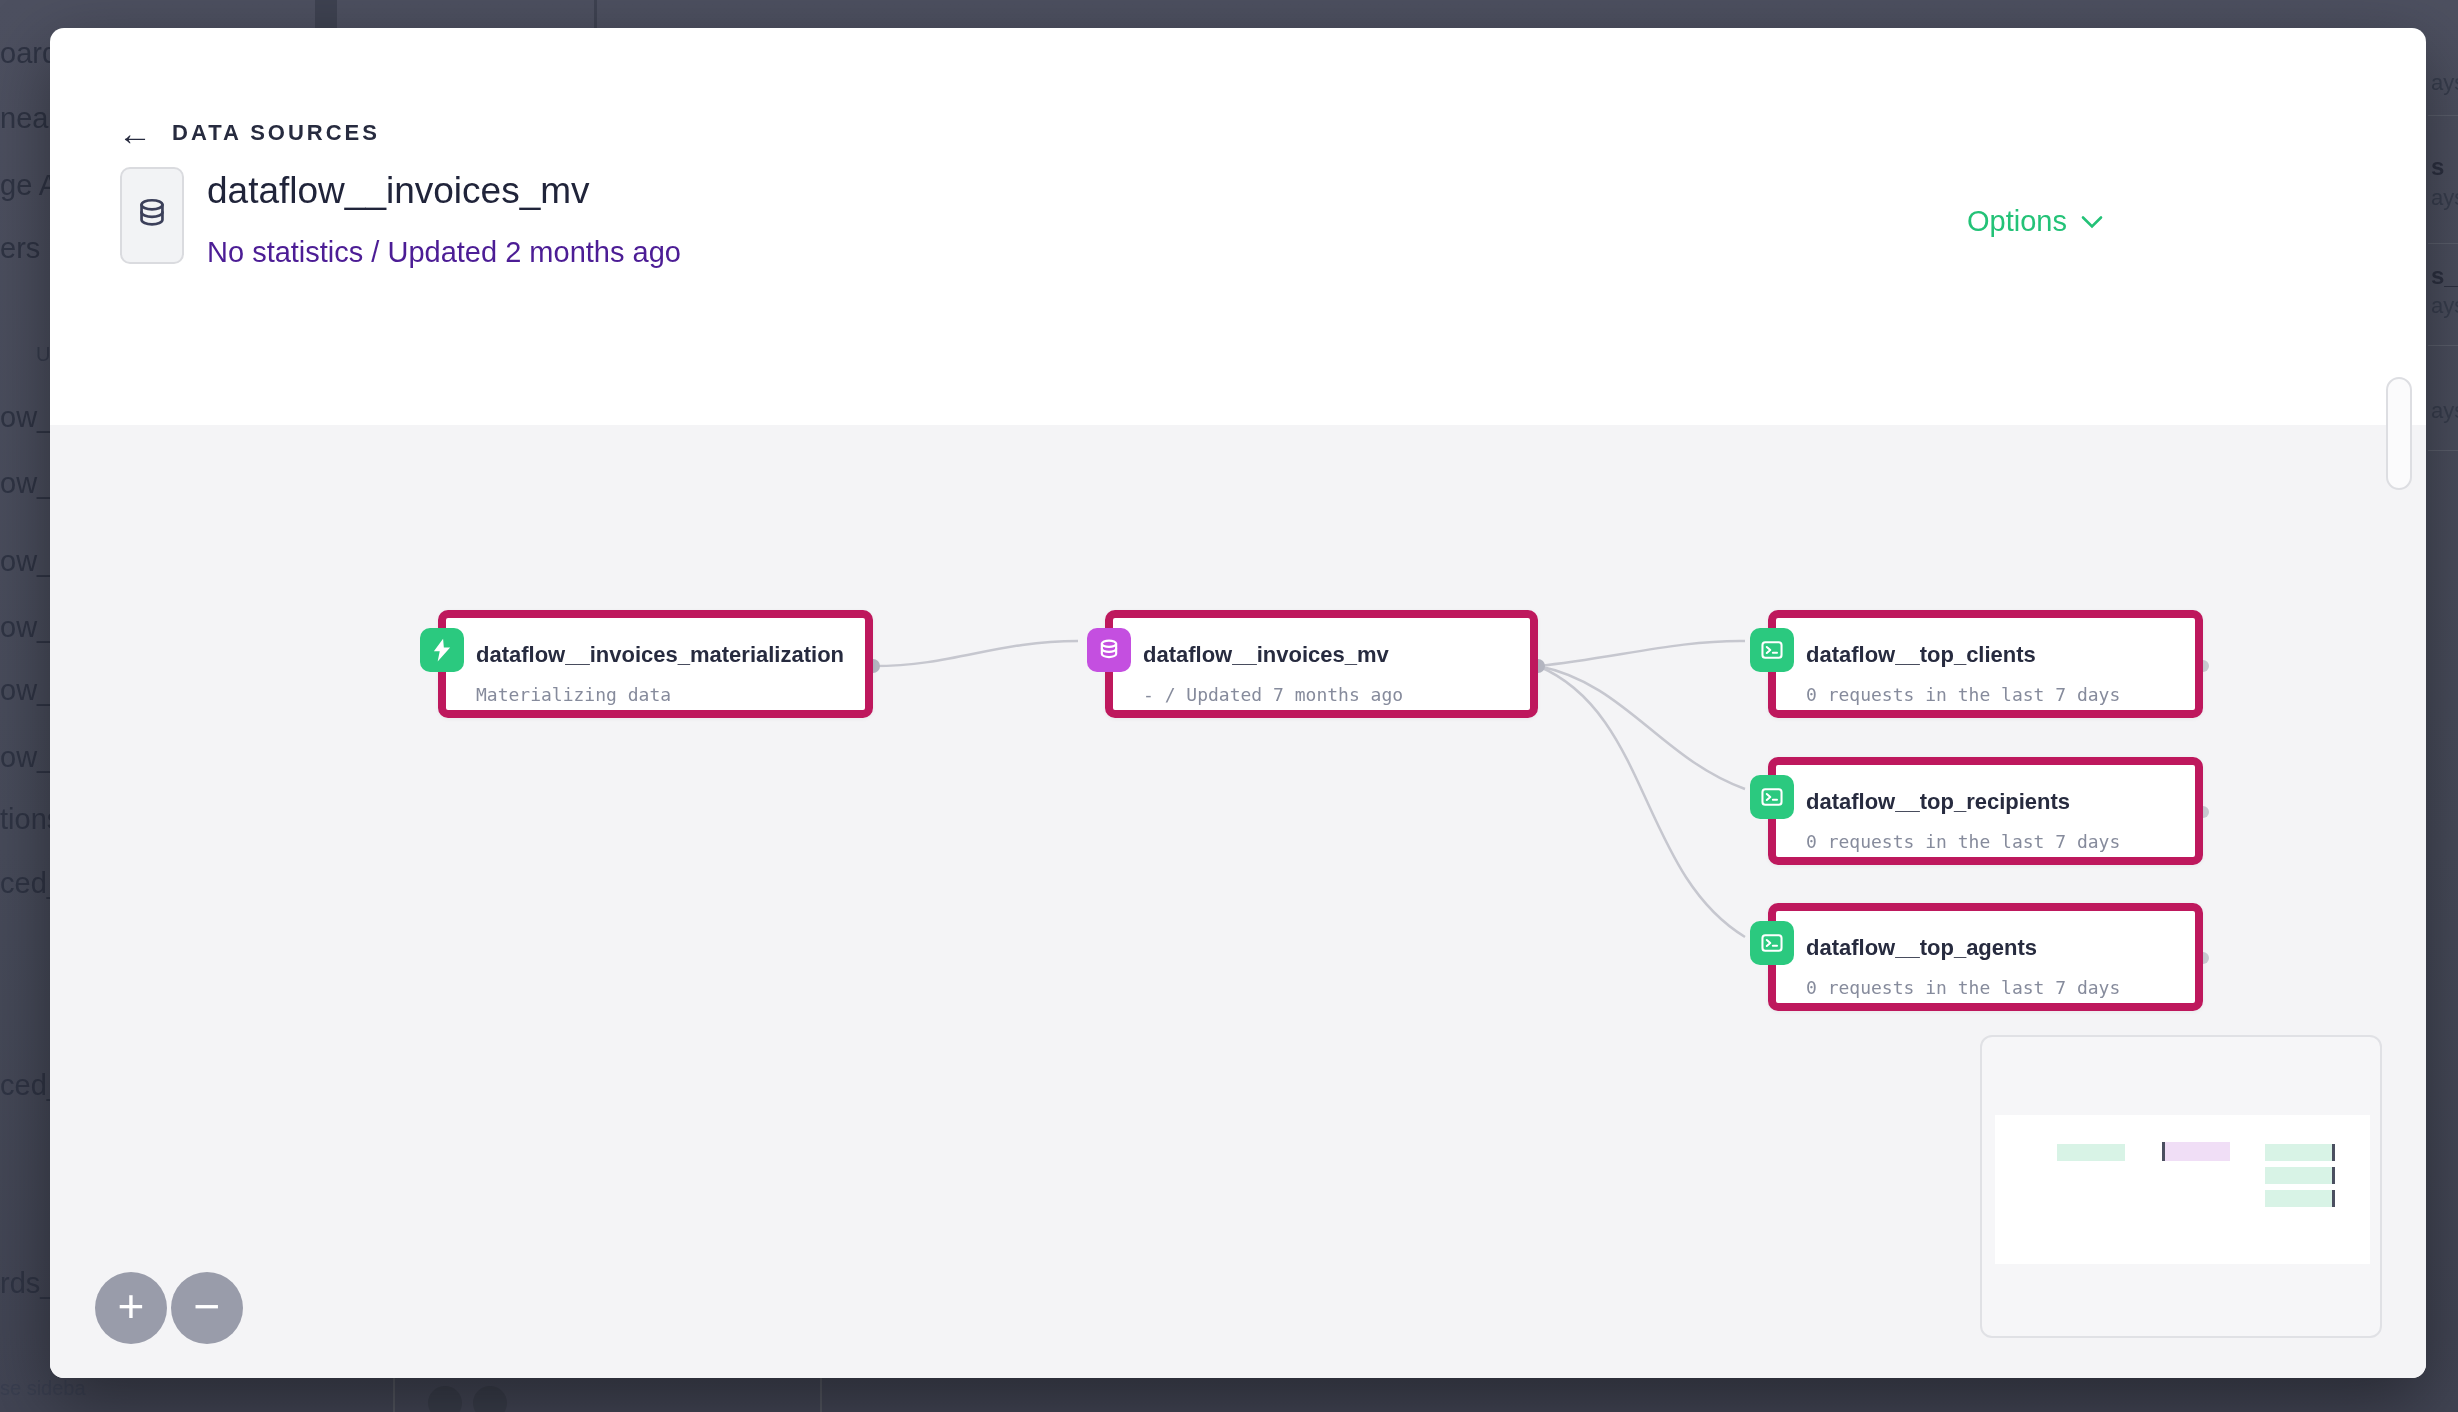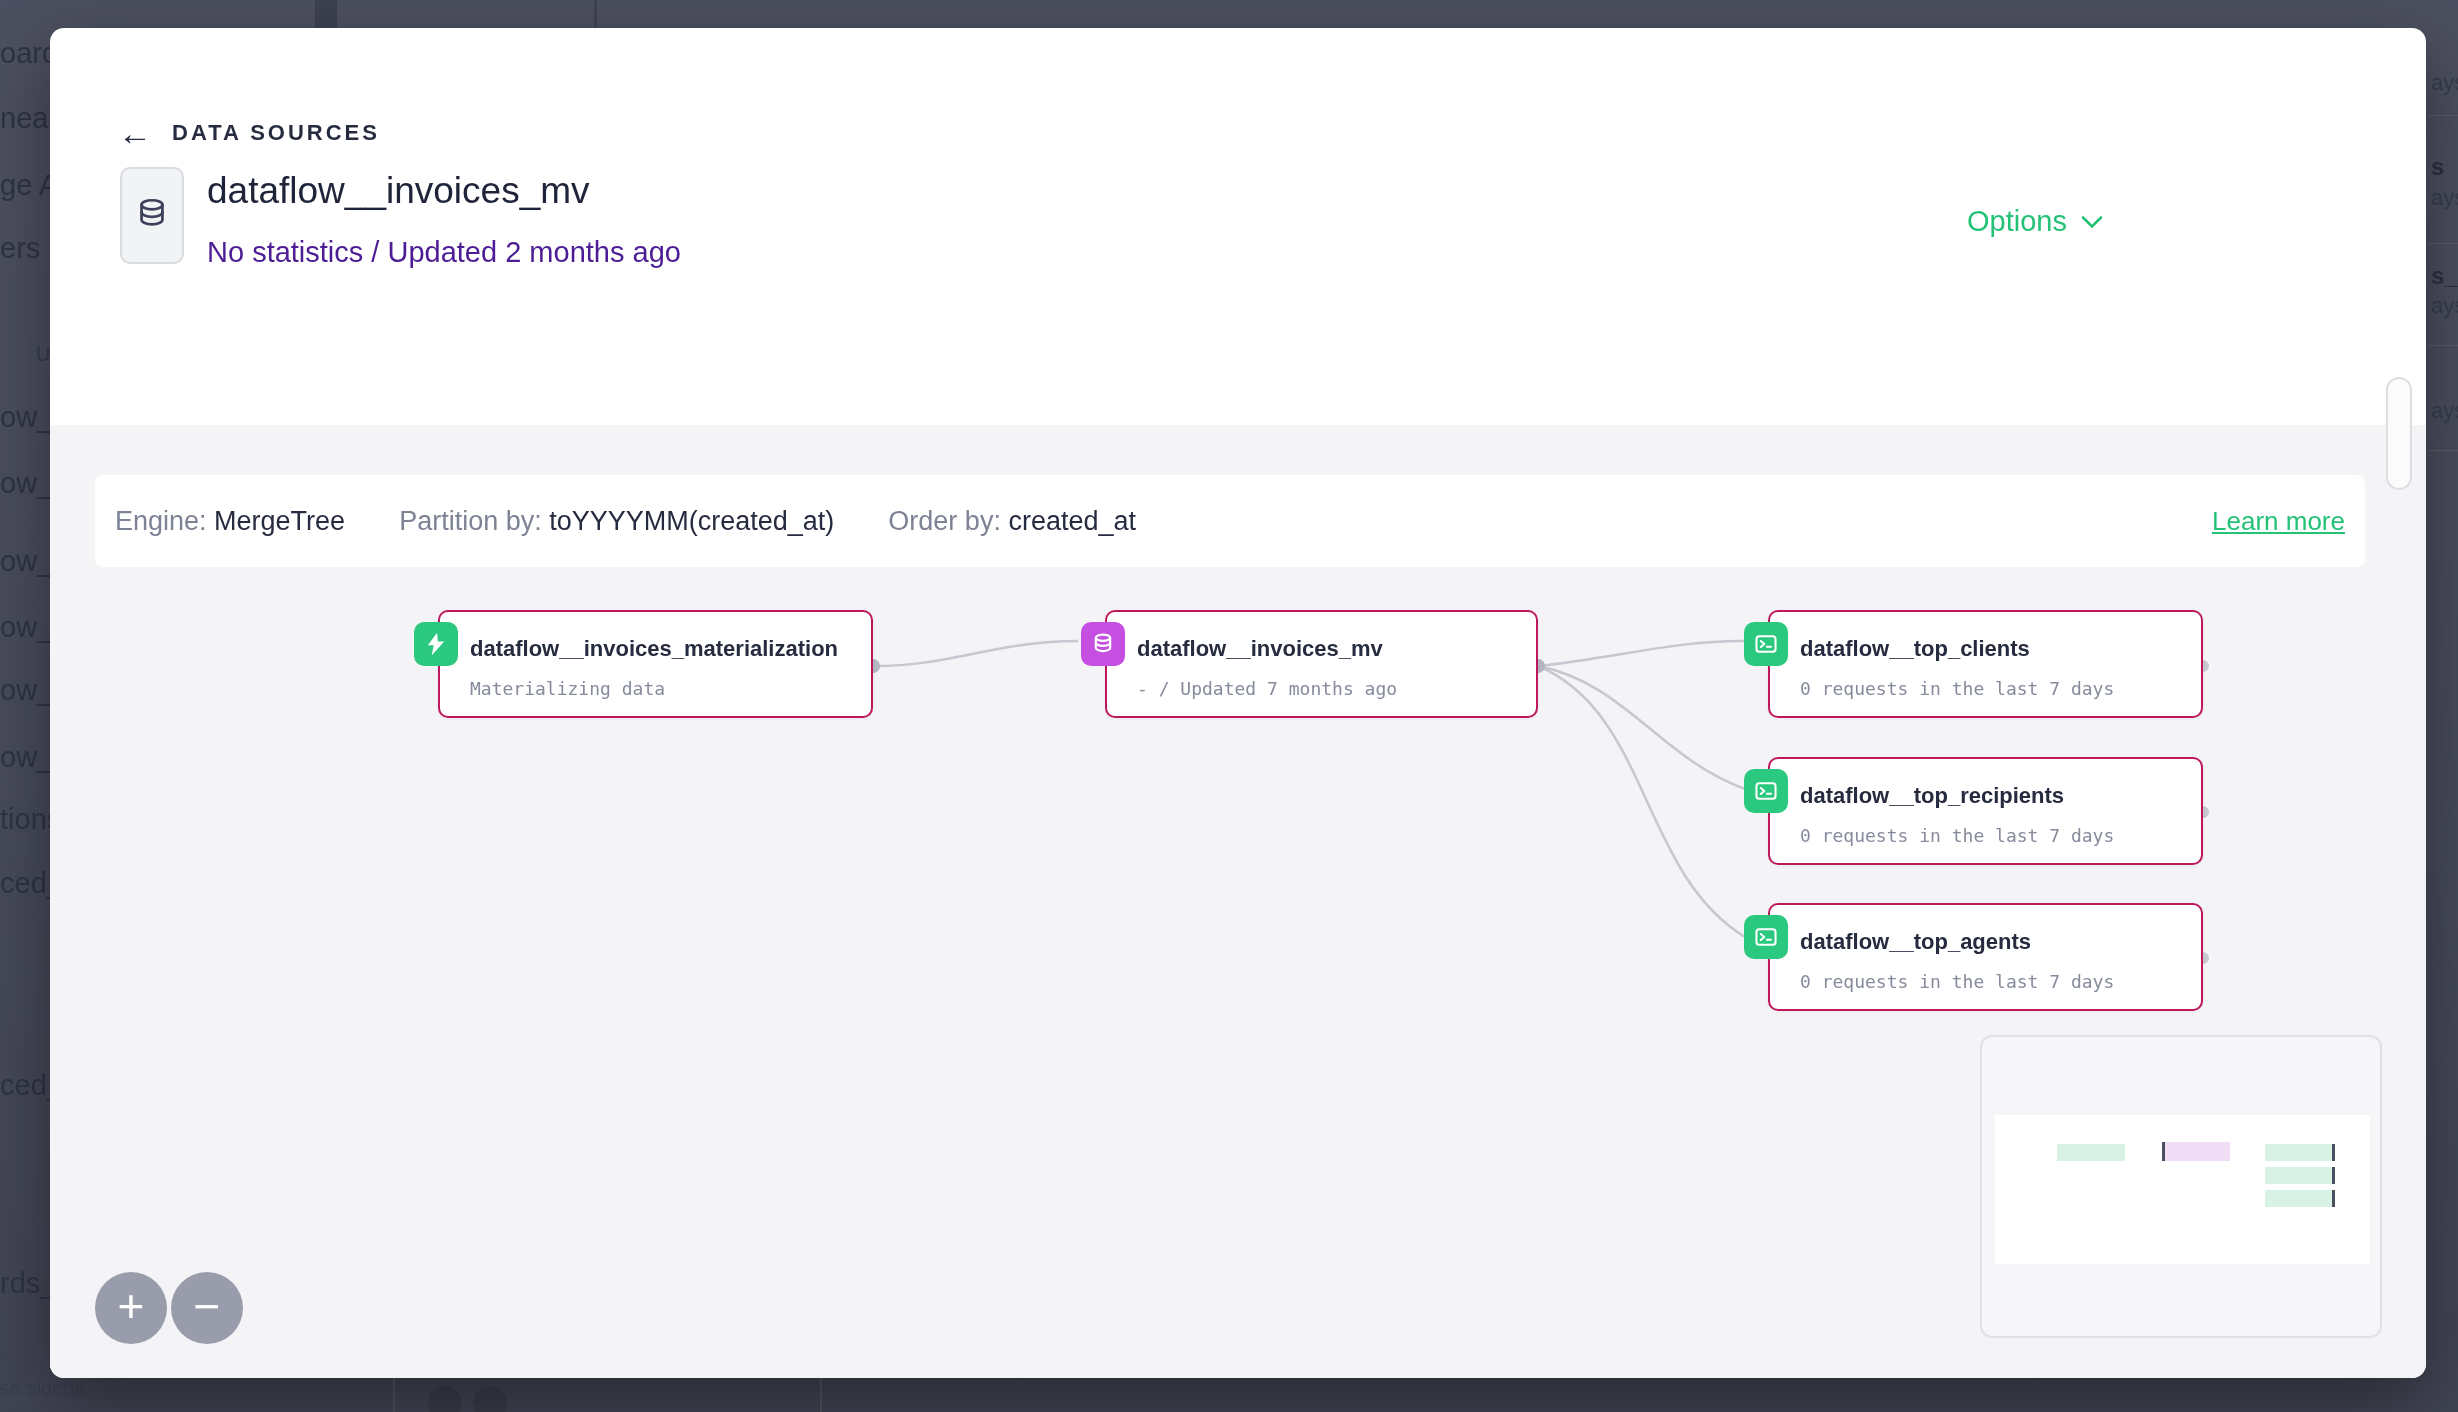--- a/index.html
+++ b/index.html
@@ -53,21 +53,21 @@
               background:#fff; border-radius:8px; display:flex; align-items:center;
               padding:0 20px; font-size:27px; }
   .info-field { margin-right:54px; white-space:nowrap; }
   .info-label { color:#7d8294; }
   .info-value { color:#272b3f; }
   .learn-more { margin-left:auto; color:var(--green); text-decoration:underline; font-size:26px; cursor:pointer; white-space:nowrap; }
 
   .edges { position:absolute; left:0; top:0; width:2376px; height:1350px; pointer-events:none; }
 
   .node { position:absolute; width:435px; height:108px; background:#fff;
-          border:2px solid #be185d; border-radius:10px; box-shadow:0 1px 4px rgba(40,44,63,.05); cursor:pointer; }
+          border:8px solid #be185d; border-radius:10px; box-shadow:0 1px 4px rgba(40,44,63,.05); cursor:pointer; }
   .node-icon { position:absolute; left:-26px; top:10px; width:44px; height:44px; border-radius:10px;
                display:flex; align-items:center; justify-content:center; }
   .node-icon.green  { background:var(--icon-green); }
   .node-icon.purple { background:var(--icon-purple); }
   .node-title { position:absolute; left:30px; top:24px; font-size:22px; font-weight:bold; color:#272b3f; white-space:nowrap; }
   .node-sub { position:absolute; left:30px; top:66px; font-family:"DejaVu Sans Mono",monospace;
               font-size:18px; color:#868b9c; white-space:nowrap; }
 
   .zoom-btn { position:absolute; width:72px; height:72px; border-radius:50%; border:none;
               background:#999caa; color:#fff; font-size:46px; line-height:1; cursor:pointer;
@@ -149,35 +149,20 @@
     <div class="options-link">
       <span>Options</span>
       <svg width="22" height="14" viewBox="0 0 22 14" fill="none" stroke="#23c277" stroke-width="2.6" stroke-linecap="round">
           <polyline points="2,2.5 11,11.5 20,2.5"></polyline>
         </svg>
     </div>
 
 
     <div class="canvas"></div>
 
-    <div class="info-bar">
-      <span class="info-field">
-        <span class="info-label">Engine:</span>
-        <span class="info-value">MergeTree</span>
-      </span>
-      <span class="info-field">
-        <span class="info-label">Partition by:</span>
-        <span class="info-value">toYYYYMM(created_at)</span>
-      </span>
-      <span class="info-field">
-        <span class="info-label">Order by:</span>
-        <span class="info-value">created_at</span>
-      </span>
-      <a class="learn-more">Learn more</a>
-    </div>
 
     <svg class="edges">
       <g fill="none" stroke="#c6c7cf" stroke-width="2.5">
         <path d="M 823 638 C 905 638, 945 613, 1028 613"></path>
         <path d="M 1488 638 C 1565 630, 1628 612, 1695 613"></path>
         <path d="M 1488 638 C 1575 655, 1610 730, 1695 761"></path>
         <path d="M 1488 638 C 1600 685, 1590 845, 1695 909"></path>
       </g>
       <circle cx="823" cy="638" r="7" fill="#b3b5c0"></circle>
       <circle cx="1488" cy="638" r="7" fill="#b3b5c0"></circle>

